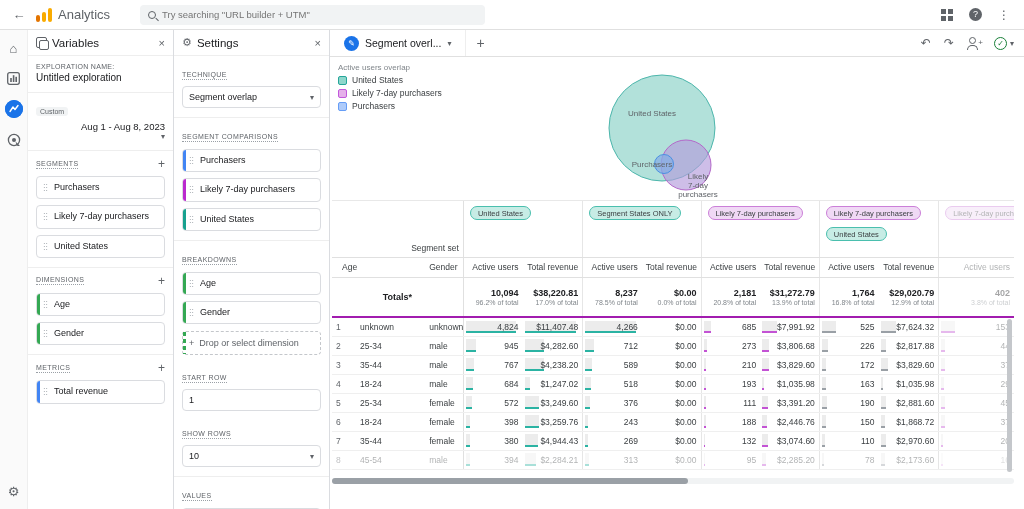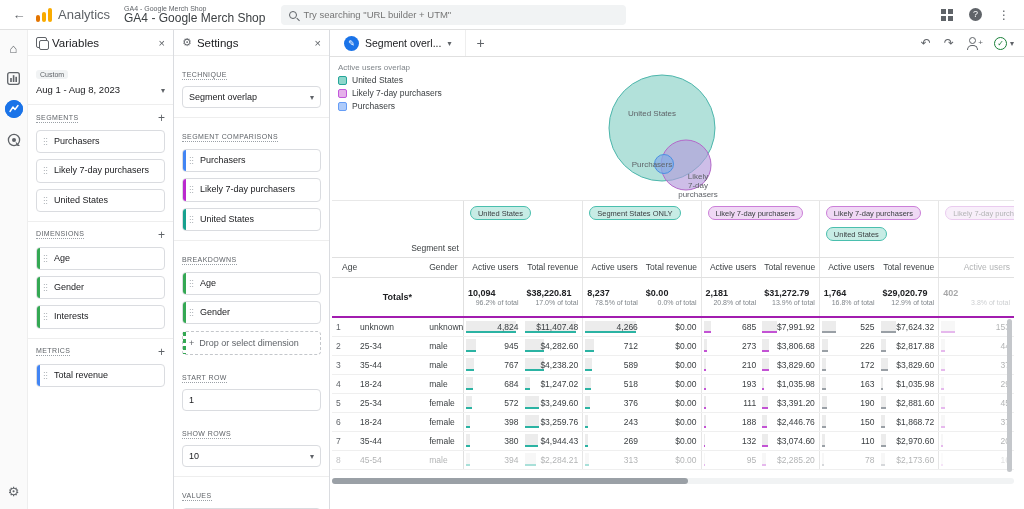--- a/index.html
+++ b/index.html
@@ -42,21 +42,21 @@
   .p-head .x { margin-left:auto; color:#5f6368; font-size:11px; cursor:pointer; }
   .p-ic { width:11px; height:11px; border:1.3px solid #5f6368; border-radius:2px; position:relative; }
   .p-ic.layers:after { content:""; position:absolute; left:2px; top:2px; right:-3px; bottom:-3px; border:1.3px solid #5f6368; border-radius:2px; background:#fff; }
   .sec { padding:7px 8px 9px 8px; border-bottom:1px solid #eee; }
   .sec-h { display:flex; align-items:center; }
   .sec-lab { font-size:7px; letter-spacing:.4px; color:#5f6368; border-bottom:1px dotted #9aa0a6; padding-bottom:1px; }
   .plus { margin-left:auto; color:#5f6368; font-size:12px; cursor:pointer; line-height:1; }
   .cap7 { font-size:7px; color:#5f6368; letter-spacing:.3px; }
   .exp-name { font-size:10px; color:#202124; margin-top:2px; }
   .chip { display:inline-block; font-size:7px; color:#5f6368; background:#f1f3f4; border-radius:3px; padding:1px 4px; }
-  .daterow { display:flex; align-items:flex-end; font-size:9.5px; color:#202124; margin-top:3px; }
+  .daterow { display:flex; align-items:flex-end; font-size:9.5px; color:#202124; margin-top:3px;flex-direction:column; }
   .daterow .car { margin-left:auto; color:#5f6368; font-size:8px; }
   .card { position:relative; border:1px solid #dadce0; border-radius:4px; background:#fff; padding:5px 6px; font-size:9px; color:#202124; display:flex; align-items:center; gap:6px; margin-top:6px; cursor:grab; }
   .card .drag { width:5px; height:9px; flex:none; color:#9aa0a6;
      background:radial-gradient(circle,#9aa0a6 35%,transparent 40%); background-size:2.5px 3px; }
   .card.cb:before { content:""; position:absolute; left:0; top:0; bottom:0; width:3px; border-radius:3px 0 0 3px; background:var(--c,#ccc); }
   .card .lbl { line-height:1.25; }
   .drop { border:1px dashed #c4c7cb; border-radius:4px; font-size:9px; color:#5f6368; padding:6px 6px; margin-top:7px; display:flex; gap:5px; align-items:center; position:relative; }
   .drop:before { content:""; position:absolute; left:0; top:0; bottom:0; width:3px; background:repeating-linear-gradient(to bottom,var(--c,#34a853) 0 4px,transparent 4px 7px); }
   .inputbox { border:1px solid #dadce0; border-radius:4px; padding:5px 6px; font-size:9px; color:#202124; margin-top:5px; display:flex; align-items:center; }
   .inputbox .car { margin-left:auto; font-size:8px; color:#5f6368; }
@@ -97,21 +97,21 @@
   .grid thead tr.sh th { height:20px; border-bottom:1px solid #e0e0e0; color:#3c4043; }
   .grid .gstart { border-left:1px solid #e6e6e6; }
   .grid .leftblock { border-right:1px solid #e0e0e0; }
   .pill { display:inline-block; font-size:7.5px; color:#3c4043; border:1.2px solid; border-radius:8px; padding:1.5px 7px; margin:5px 0 0 2px; max-width:108px; overflow:hidden; white-space:nowrap; }
   .pill.teal { background:#c7ece5; border-color:#4abfae; }
   .pill.purple { background:#f0d9f5; border-color:#cb7fd8; }
   .segset { height:100%; display:flex; align-items:flex-end; justify-content:flex-end; padding-bottom:4px; color:#3c4043; font-size:8.5px; }
   .num { text-align:right; }
   .trow td { height:40px; border-bottom:2px solid #a21caf; vertical-align:middle; }
   .trow .tl { text-align:center; font-weight:bold; font-size:9px; }
-  .tv { text-align:left; font-weight:bold; font-size:9px; }
+  .tv { text-align:right; font-weight:bold; font-size:9px; }
   .tp { text-align:right; color:#80868b; font-size:7px; margin-top:1px; }
   .drow td { height:19px; border-bottom:1px solid #efefef; color:#3c4043; }
   .drow td.rn { color:#5f6368; }
   .val { position:relative; text-align:right; }
   .val .bar { position:absolute; left:2px; top:2.5px; bottom:3px; background:#ececec; border-bottom:2px solid #999; }
   .val .v { position:relative; }
   .faded { opacity:.4; }
   .hscroll { position:absolute; left:2px; top:421px; width:682px; height:6px; background:#f1f3f4; border-radius:3px; }
   .hscroll .thumb { position:absolute; left:0; top:0; height:6px; width:356px; background:#9aa0a6; border-radius:3px; cursor:pointer; }
   .vscroll { position:absolute; left:677px; top:262px; width:5px; height:153px; background:#c4c7cb; border-radius:3px; cursor:pointer; }
@@ -120,24 +120,20 @@
 <body>
 
 <div class="topbar">
   <span class="back">←</span>
   <span class="ga-logo">
       <i class="b1"></i>
       <i class="b2"></i>
       <i class="b3"></i>
     </span>
   <span class="brand">Analytics</span>
-  <div class="prop">
-    <div class="cap">GA4 - Google Merch Shop</div>
-    <div class="name">GA4 - Google Merch Shop</div>
-  </div>
   <div class="search">
     <span class="mag"></span>
     <input placeholder="Try searching &quot;URL builder + UTM&quot;" style="">
   </div>
   <div class="tb-right">
     <span class="grid-ic">
         <i></i>
         <i></i>
         <i></i>
         <i></i>
@@ -175,20 +171,24 @@
     <span class="ric gear">⚙</span>
   </div>
 
   <div class="panel vars">
     <div class="p-head">
       <span class="p-ic layers"></span>
       <span class="ttl">Variables</span>
       <span class="x">×</span>
     </div>
     <div class="sec">
+      <div class="cap7">EXPLORATION NAME:</div>
+      <div class="exp-name">Untitled exploration</div>
+    </div>
+    <div class="sec">
       <span class="chip">Custom</span>
       <div class="daterow">
         <span>Aug 1 - Aug 8, 2023</span>
         <span class="car">▾</span>
       </div>
     </div>
     <div class="sec">
       <div class="sec-h">
         <span class="sec-lab">SEGMENTS</span>
         <span class="plus">+</span>
@@ -214,24 +214,20 @@
         <span class="plus">+</span>
       </div>
       <div id="var-dimensions">
           <div class="card cb" style="--c: #34a853;">
             <span class="drag"></span>
             <span class="lbl">Age</span>
           </div>
           <div class="card cb" style="--c: #34a853;">
             <span class="drag"></span>
             <span class="lbl">Gender</span>
-          </div>
-          <div class="card cb" style="--c: #34a853;">
-            <span class="drag"></span>
-            <span class="lbl">Interests</span>
           </div>
         </div>
     </div>
     <div class="sec" style="border-bottom:none;">
       <div class="sec-h">
         <span class="sec-lab">METRICS</span>
         <span class="plus">+</span>
       </div>
       <div id="var-metrics">
           <div class="card cb" style="--c: #4285f4;">

